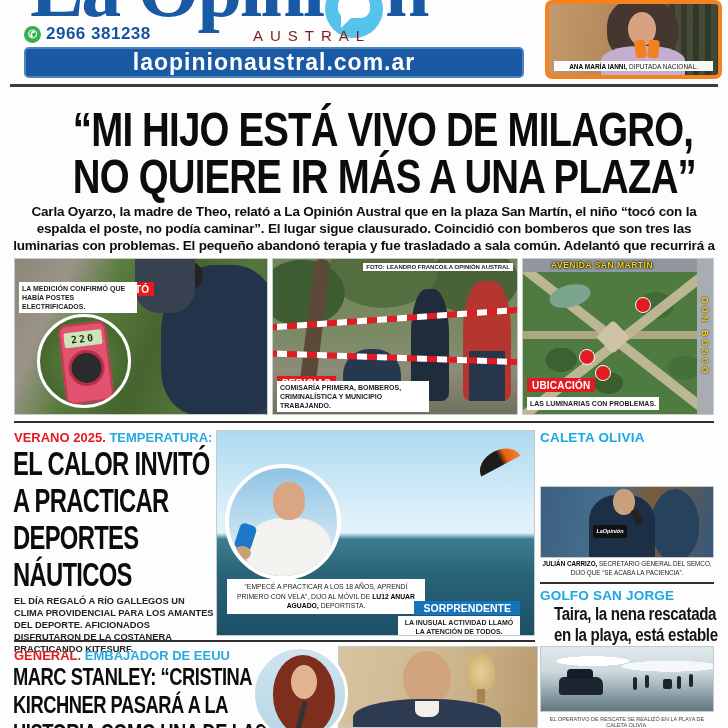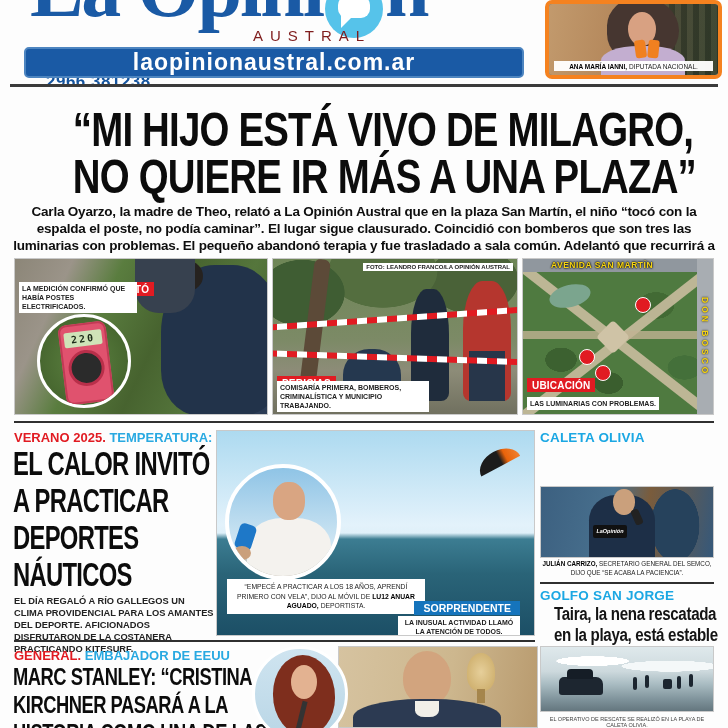--- a/index.html
+++ b/index.html
@@ -26,21 +26,21 @@
   }
   .logo-bubble::after{
     content:""; position:absolute; left:16px; top:34px;
     border:7px solid transparent; border-top-color:#fff; border-left-color:#fff;
   }
   .whatsapp-row{ position:absolute; left:24px; top:24px; display:flex; align-items:center; gap:5px; }
   .wa-icon{
     width:17px; height:17px; border-radius:50%; background:#35b34a; color:#fff;
     font-size:11px; line-height:17px; text-align:center; font-weight:bold;
   }
-  .phone{ font-size:17px; font-weight:bold; color:#15549e; letter-spacing:0.5px;margin-top:48px; }
+  .phone{ font-size:17px; font-weight:bold; color:#15549e; letter-spacing:0.5px; }
   .austral{
     position:absolute; left:253px; top:27px; font-size:15px; font-weight:normal;
     color:#7f1d1d; letter-spacing:7px;
   }
   .url-bar{
     position:absolute; left:24px; top:47px; width:500px; height:31px;
     background:#1a5aa5; border:2px solid #4d85c0; border-radius:5px;
     display:flex; align-items:center; justify-content:center;
     color:#fff; font-weight:bold; font-size:23px; letter-spacing:1px;
   }

